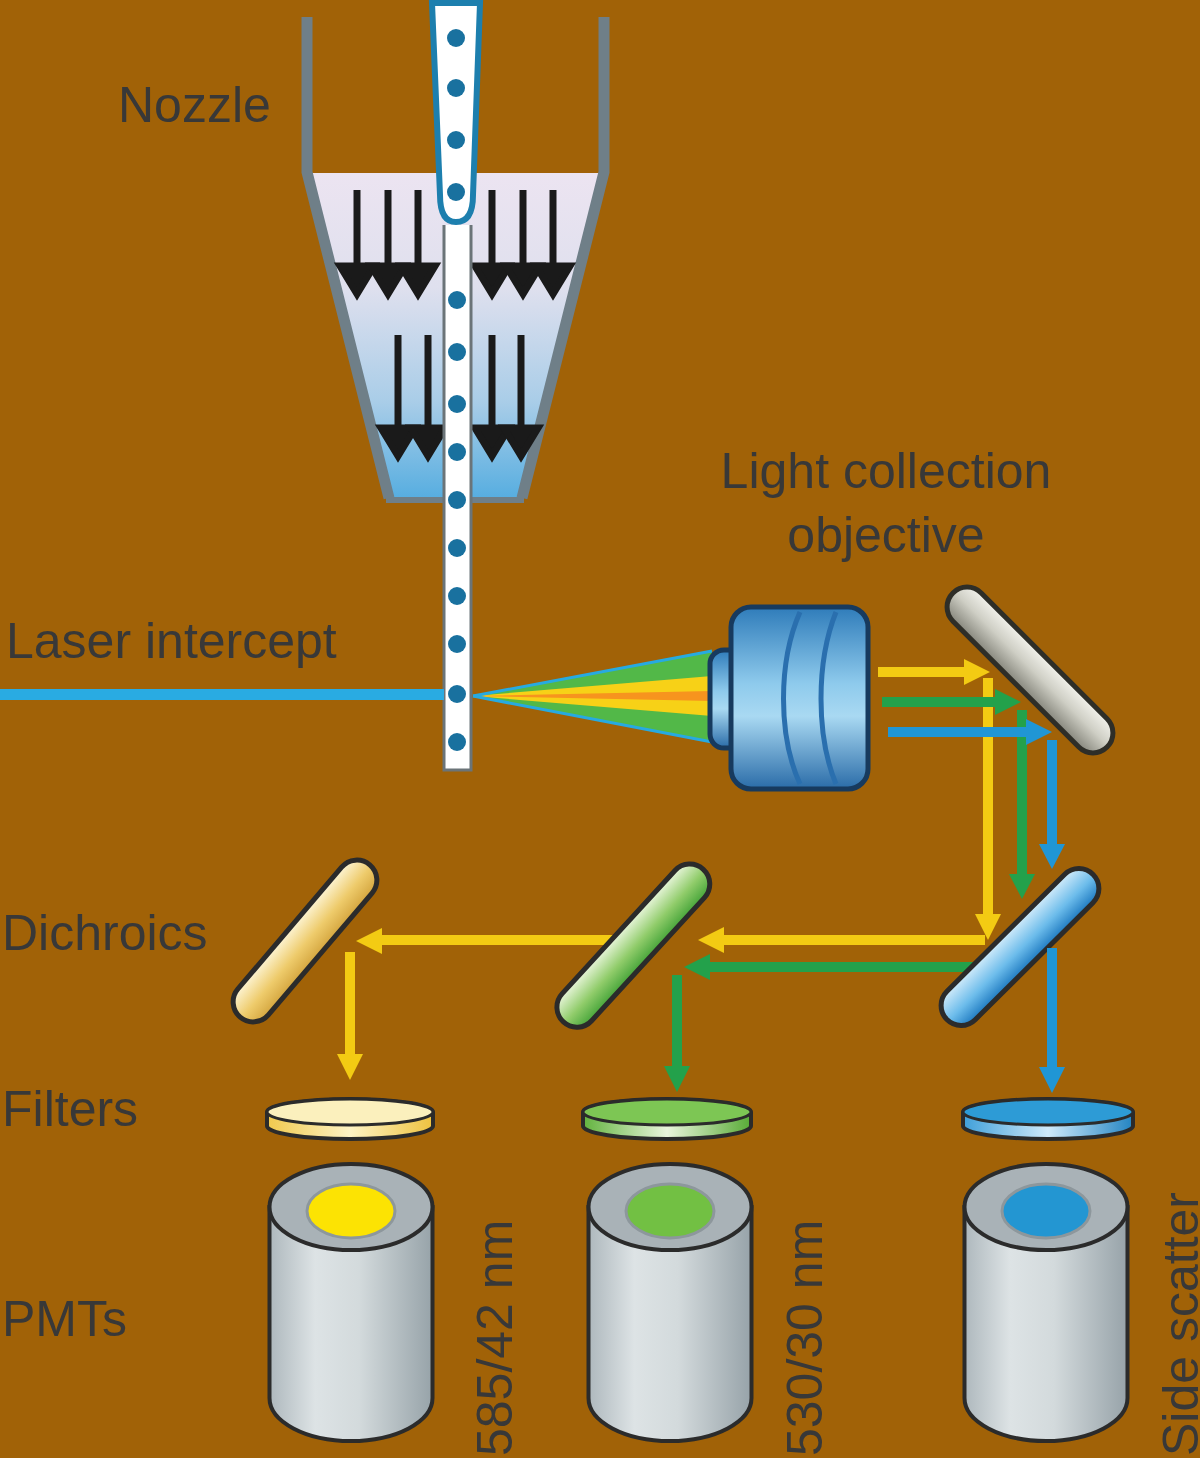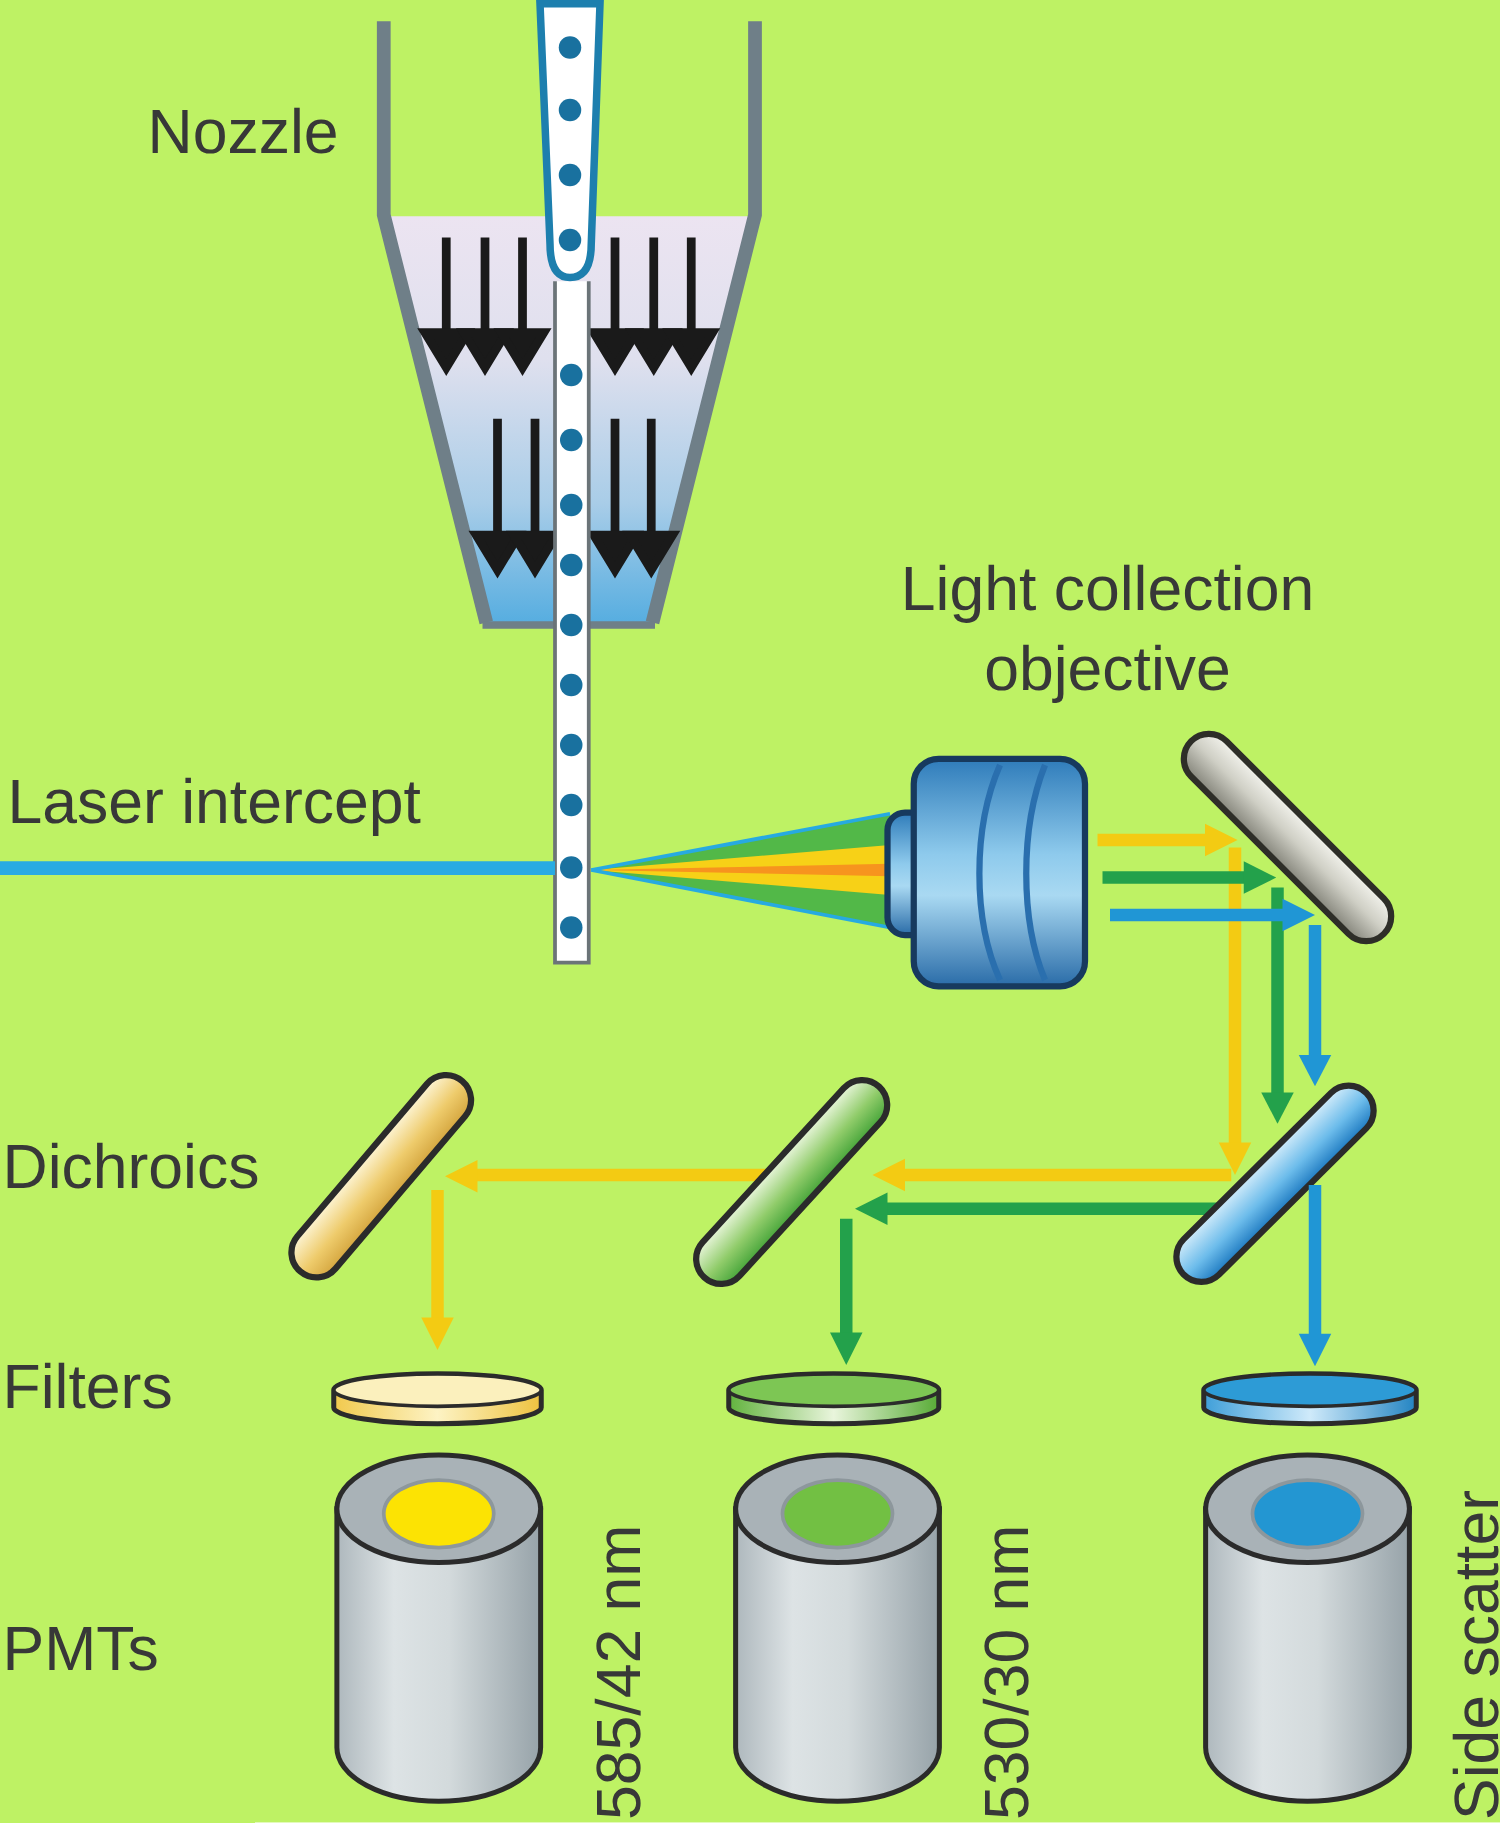--- a/index.html
+++ b/index.html
@@ -1,16 +1,16 @@
 <!DOCTYPE html>
 <html><head>
 <meta charset="utf-8">
 <style>
   html,body{margin:0;padding:0;background:#ffffff;}
-  .stage{position:relative;width:1200px;height:1458px;background:#bef264;overflow:hidden;
+  .stage{position:relative;width:1200px;height:1458px;background:#a16207;overflow:hidden;
          font-family:"Liberation Sans", sans-serif;}
   svg{display:block;}
   text{fill:#383838;font-family:"Liberation Sans", sans-serif;}
   .lbl{font-size:50px;}
   .lbl-rot{font-size:50px;}
 </style>
 </head>
 <body>
 
 <div class="stage">

